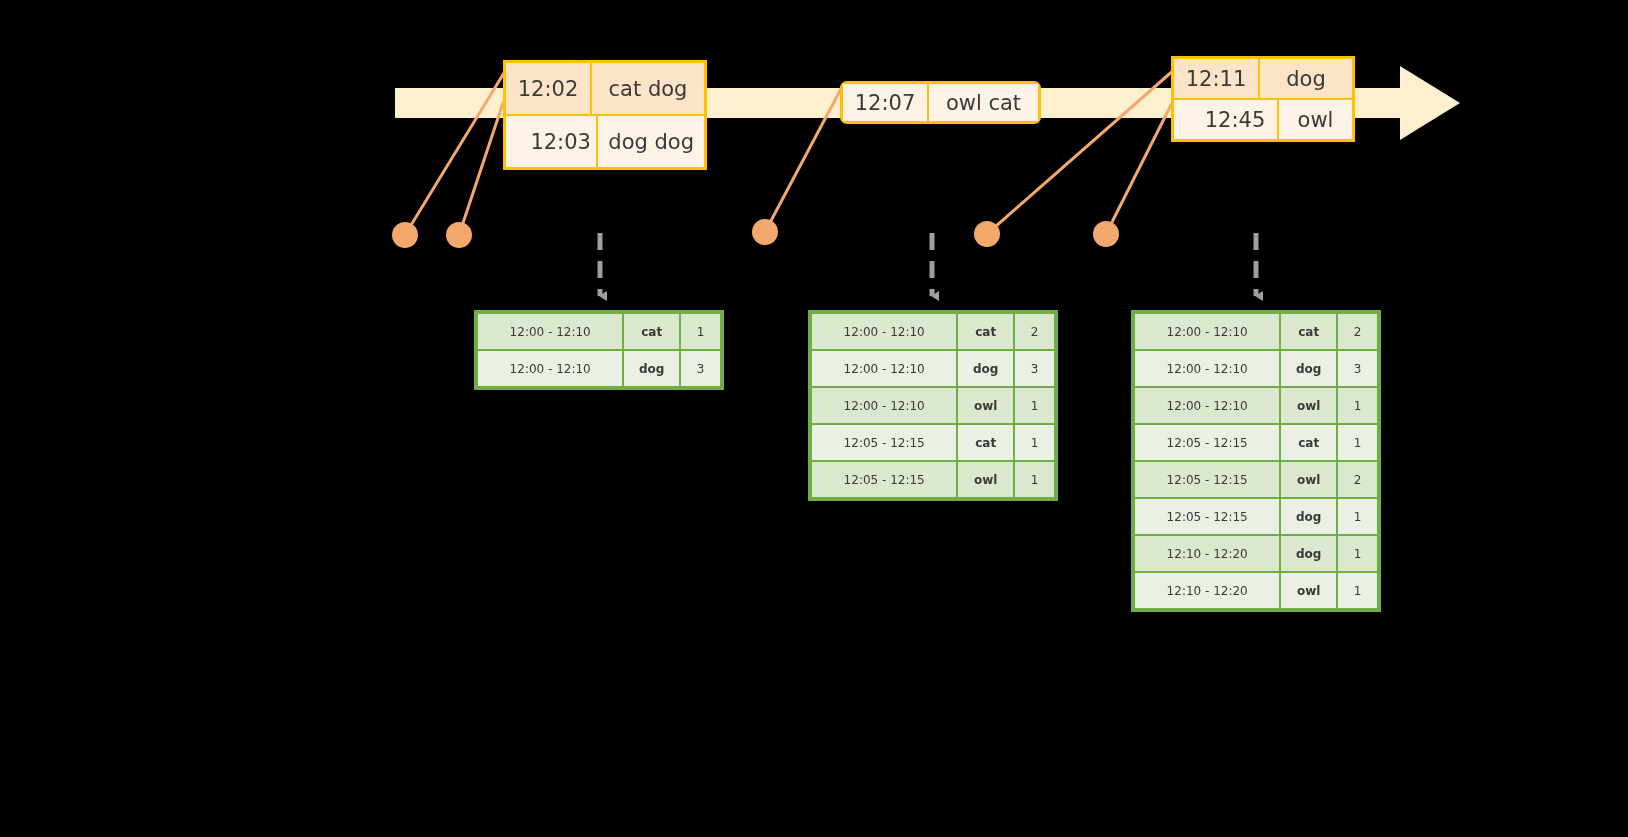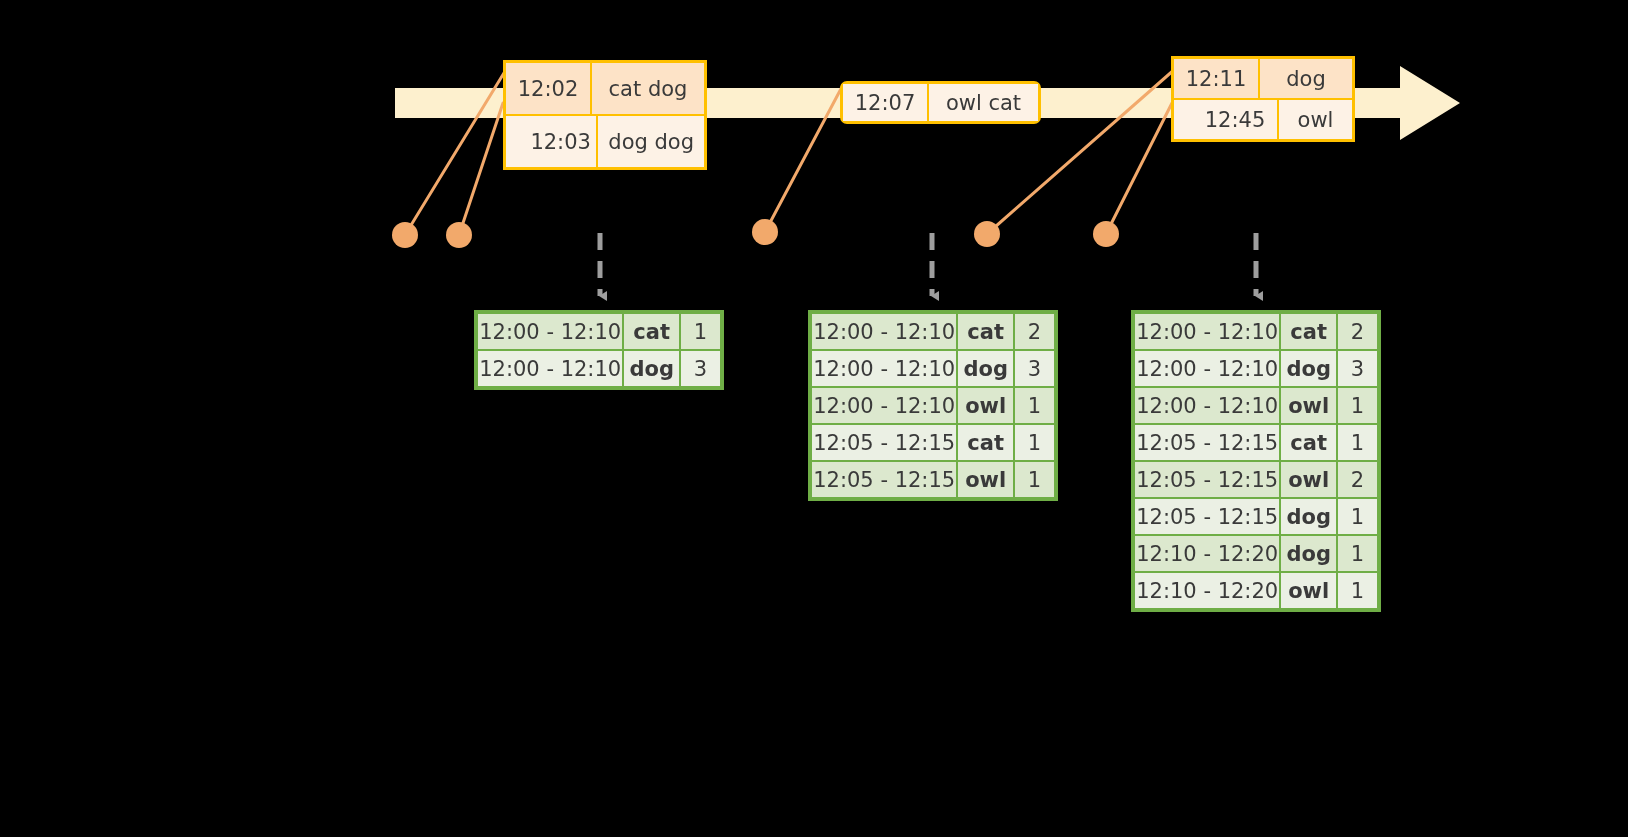--- a/index.html
+++ b/index.html
@@ -85,21 +85,21 @@
   .rt-row {
     display: flex;
     flex-direction: row;
     height: 35px;
     gap: 2px;
   }
   .rt-cell {
     display: flex;
     align-items: center;
     justify-content: center;
-    font-size: 21px;
+    font-size: 12px;
     color: #3a3a3a;
     box-sizing: border-box;
     white-space: nowrap;
   }
   .rt-row.tone-a .rt-cell { background: #DCE8CE; }
   .rt-row.tone-b .rt-cell { background: #EBF0E4; }
   .rt-win { width: 148px; }
   .rt-key { width: 56px; font-weight: bold; }
   .rt-cnt { width: 40px; }
 </style>

